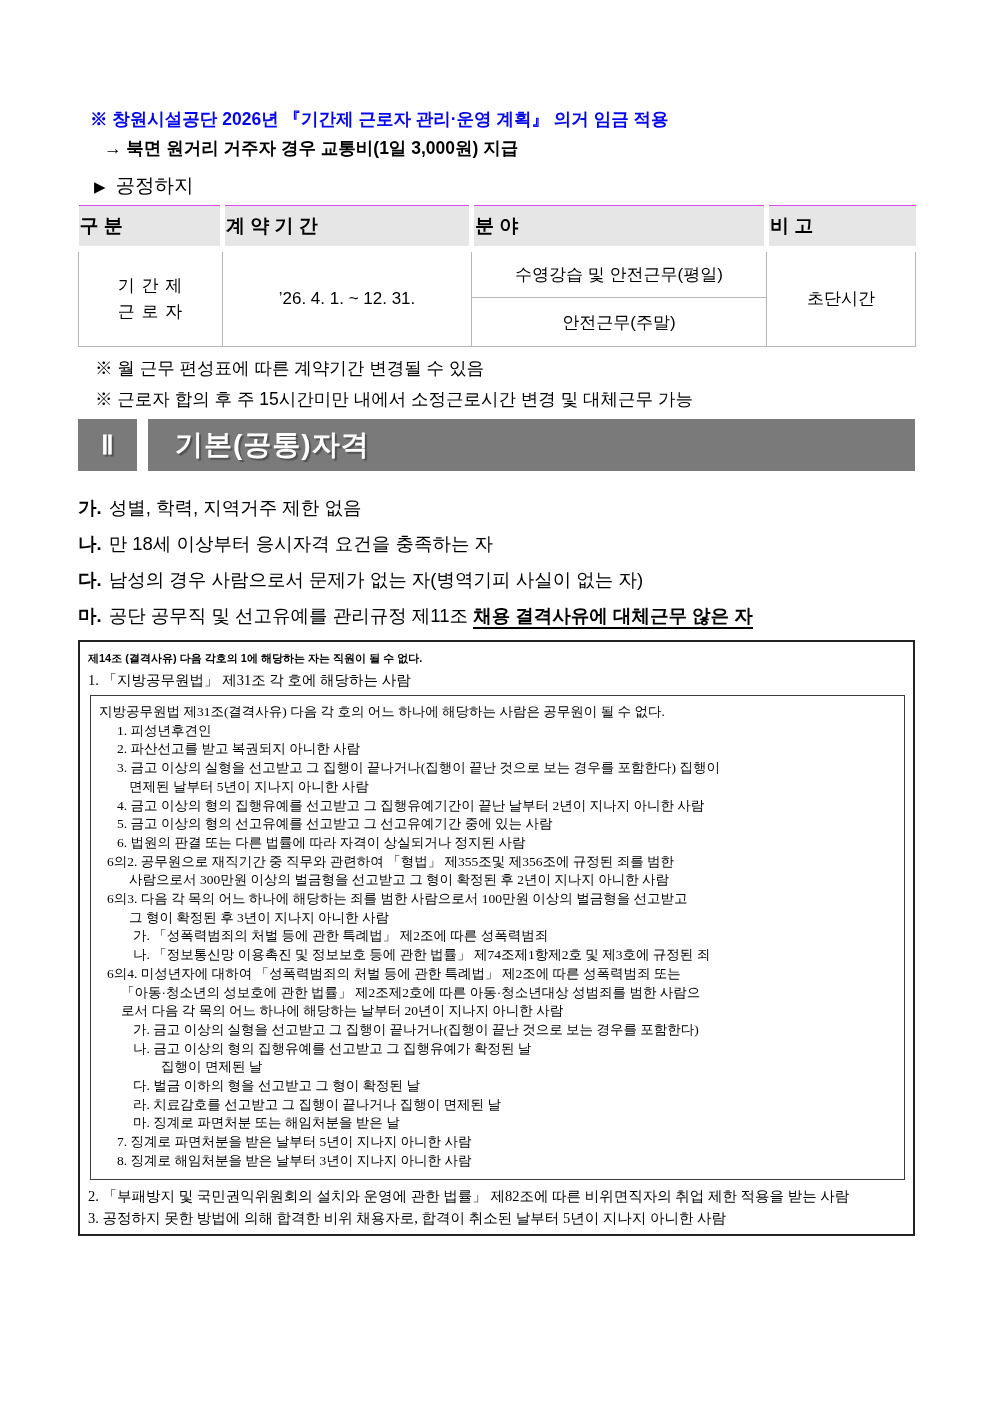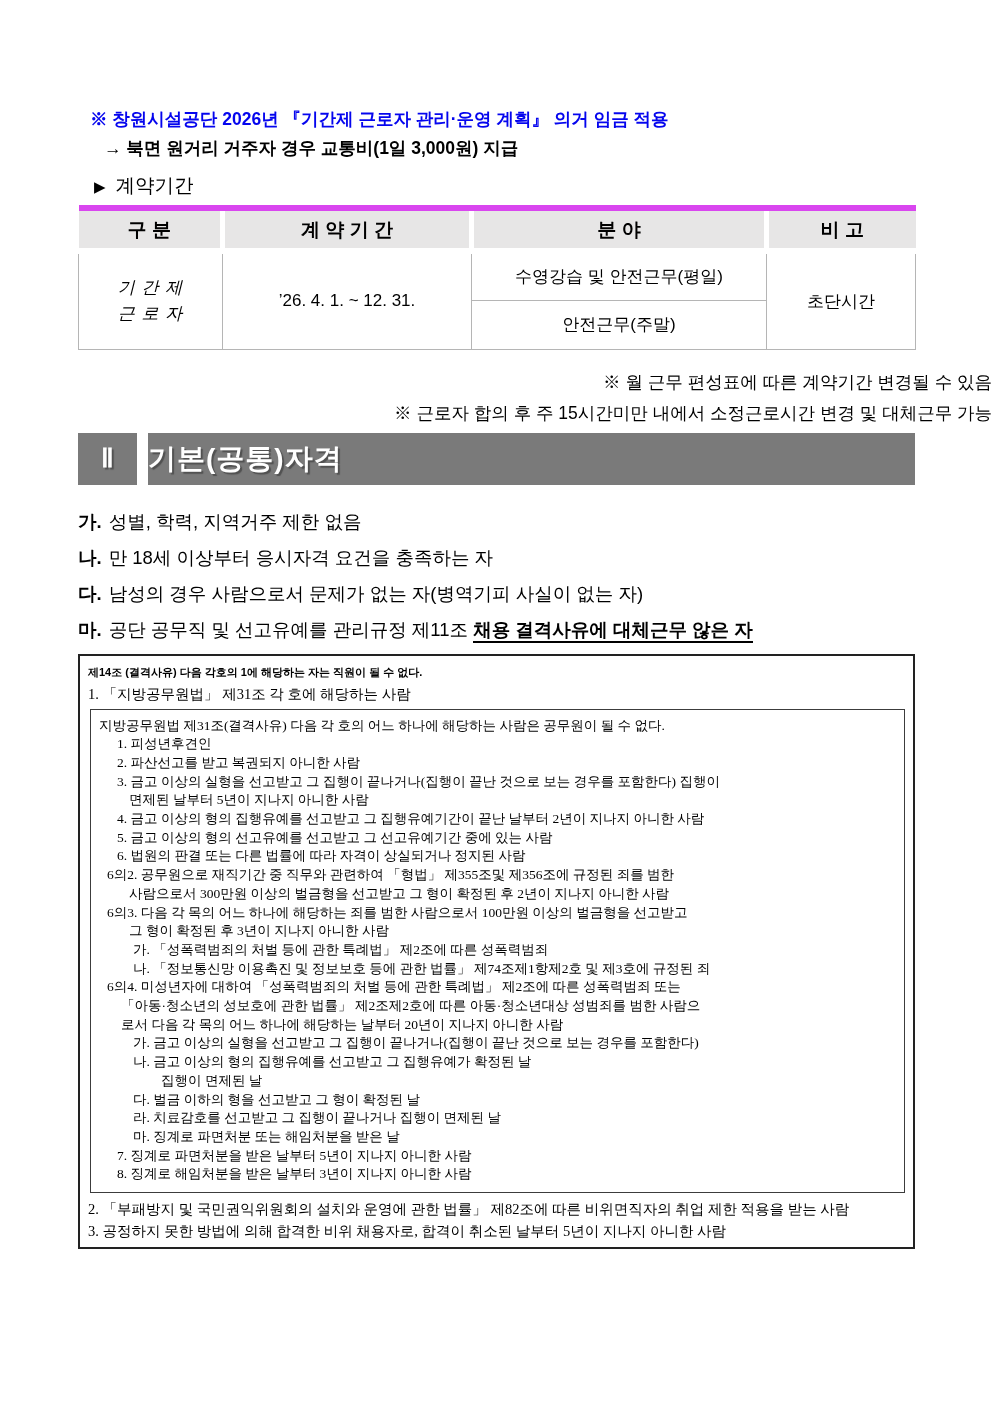--- a/index.html
+++ b/index.html
@@ -38,58 +38,58 @@
   .contract-title .marker { font-size: 15px; margin-right: 10px; }
 
   
   .ct-wrap { margin: 6px 0 0 78px; width: 837px; }
   table.ct { border-collapse: collapse; width: 100%; table-layout: fixed; }
   table.ct th {
     background: #e7e6e6;
     height: 43px;
     font-size: 19px;
     font-weight: bold;
-    border-top: 6px solid #d946ef;
+    border-top: 1px solid #d946ef;
     border-left: 5px solid #ffffff;
     border-bottom: 6px solid #ffffff;
-    text-align: center;
+    text-align: left;
   }
   table.ct th:first-child { border-left: none; }
   table.ct td {
     border: 1px solid #b5b5b5;
     text-align: center;
     font-size: 17px;
     height: 49px;
   }
-  .cat-line { line-height: 26px; letter-spacing: 1px; font-style: italic; }
+  .cat-line { line-height: 26px; letter-spacing: 1px; }
 
   
   .mid-note {
     margin-left: 95px;
     font-size: 17.5px;
     line-height: 31px;
     white-space: nowrap;
   }
-  .mid-notes { margin-top: 17px; text-align: right; }
+  .mid-notes { margin-top: 6px; }
 
   
   .sec-header { margin: 4px 0 0 78px; width: 837px; display: flex; gap: 11px; }
   .sec-num {
     width: 59px; height: 52px;
     background: #7a7a7a; color: #fff;
     font-family: "Liberation Serif", serif;
     font-weight: bold; font-size: 26px;
     display: flex; align-items: center; justify-content: center;
     text-shadow: 2px 2px 1px #515151;
   }
   .sec-bar {
     flex: 1; height: 52px;
     background: #7a7a7a; color: #fff;
     font-weight: bold; font-size: 28px;
-    line-height: 52px; 
+    line-height: 52px; padding-left: 27px;
     letter-spacing: 1px;
     text-shadow: 2px 2px 1px #515151;
     white-space: nowrap;
   }
 
   
   .qual-list { margin: 19px 0 0 78px; }
   .qitem { font-size: 18.5px; line-height: 36px; white-space: nowrap; }
   .qlabel { font-weight: bold; margin-right: 7px; }
   .qemph { font-weight: bold; border-bottom: 2px solid #000; padding-bottom: 1px; }
@@ -122,21 +122,21 @@
 </style>
 </head>
 <body>
 
 <div class="page">
 
   <div class="note-blue">※ 창원시설공단 2026년 『기간제 근로자 관리·운영 계획』 의거 임금 적용</div>
   <div class="note-arrow">→ 북면 원거리 거주자 경우 교통비(1일 3,000원) 지급</div>
 
   <div class="contract-title">
-    <span class="marker">▶</span><span>계약기간</span>
+    <span class="marker">▶</span><span>공정하지</span>
   </div>
 
   <div class="ct-wrap">
     <table class="ct">
       <colgroup>
         <col style="width:144px">
           <col style="width:249px">
           <col style="width:295px">
           <col style="width:149px">
       </colgroup>

